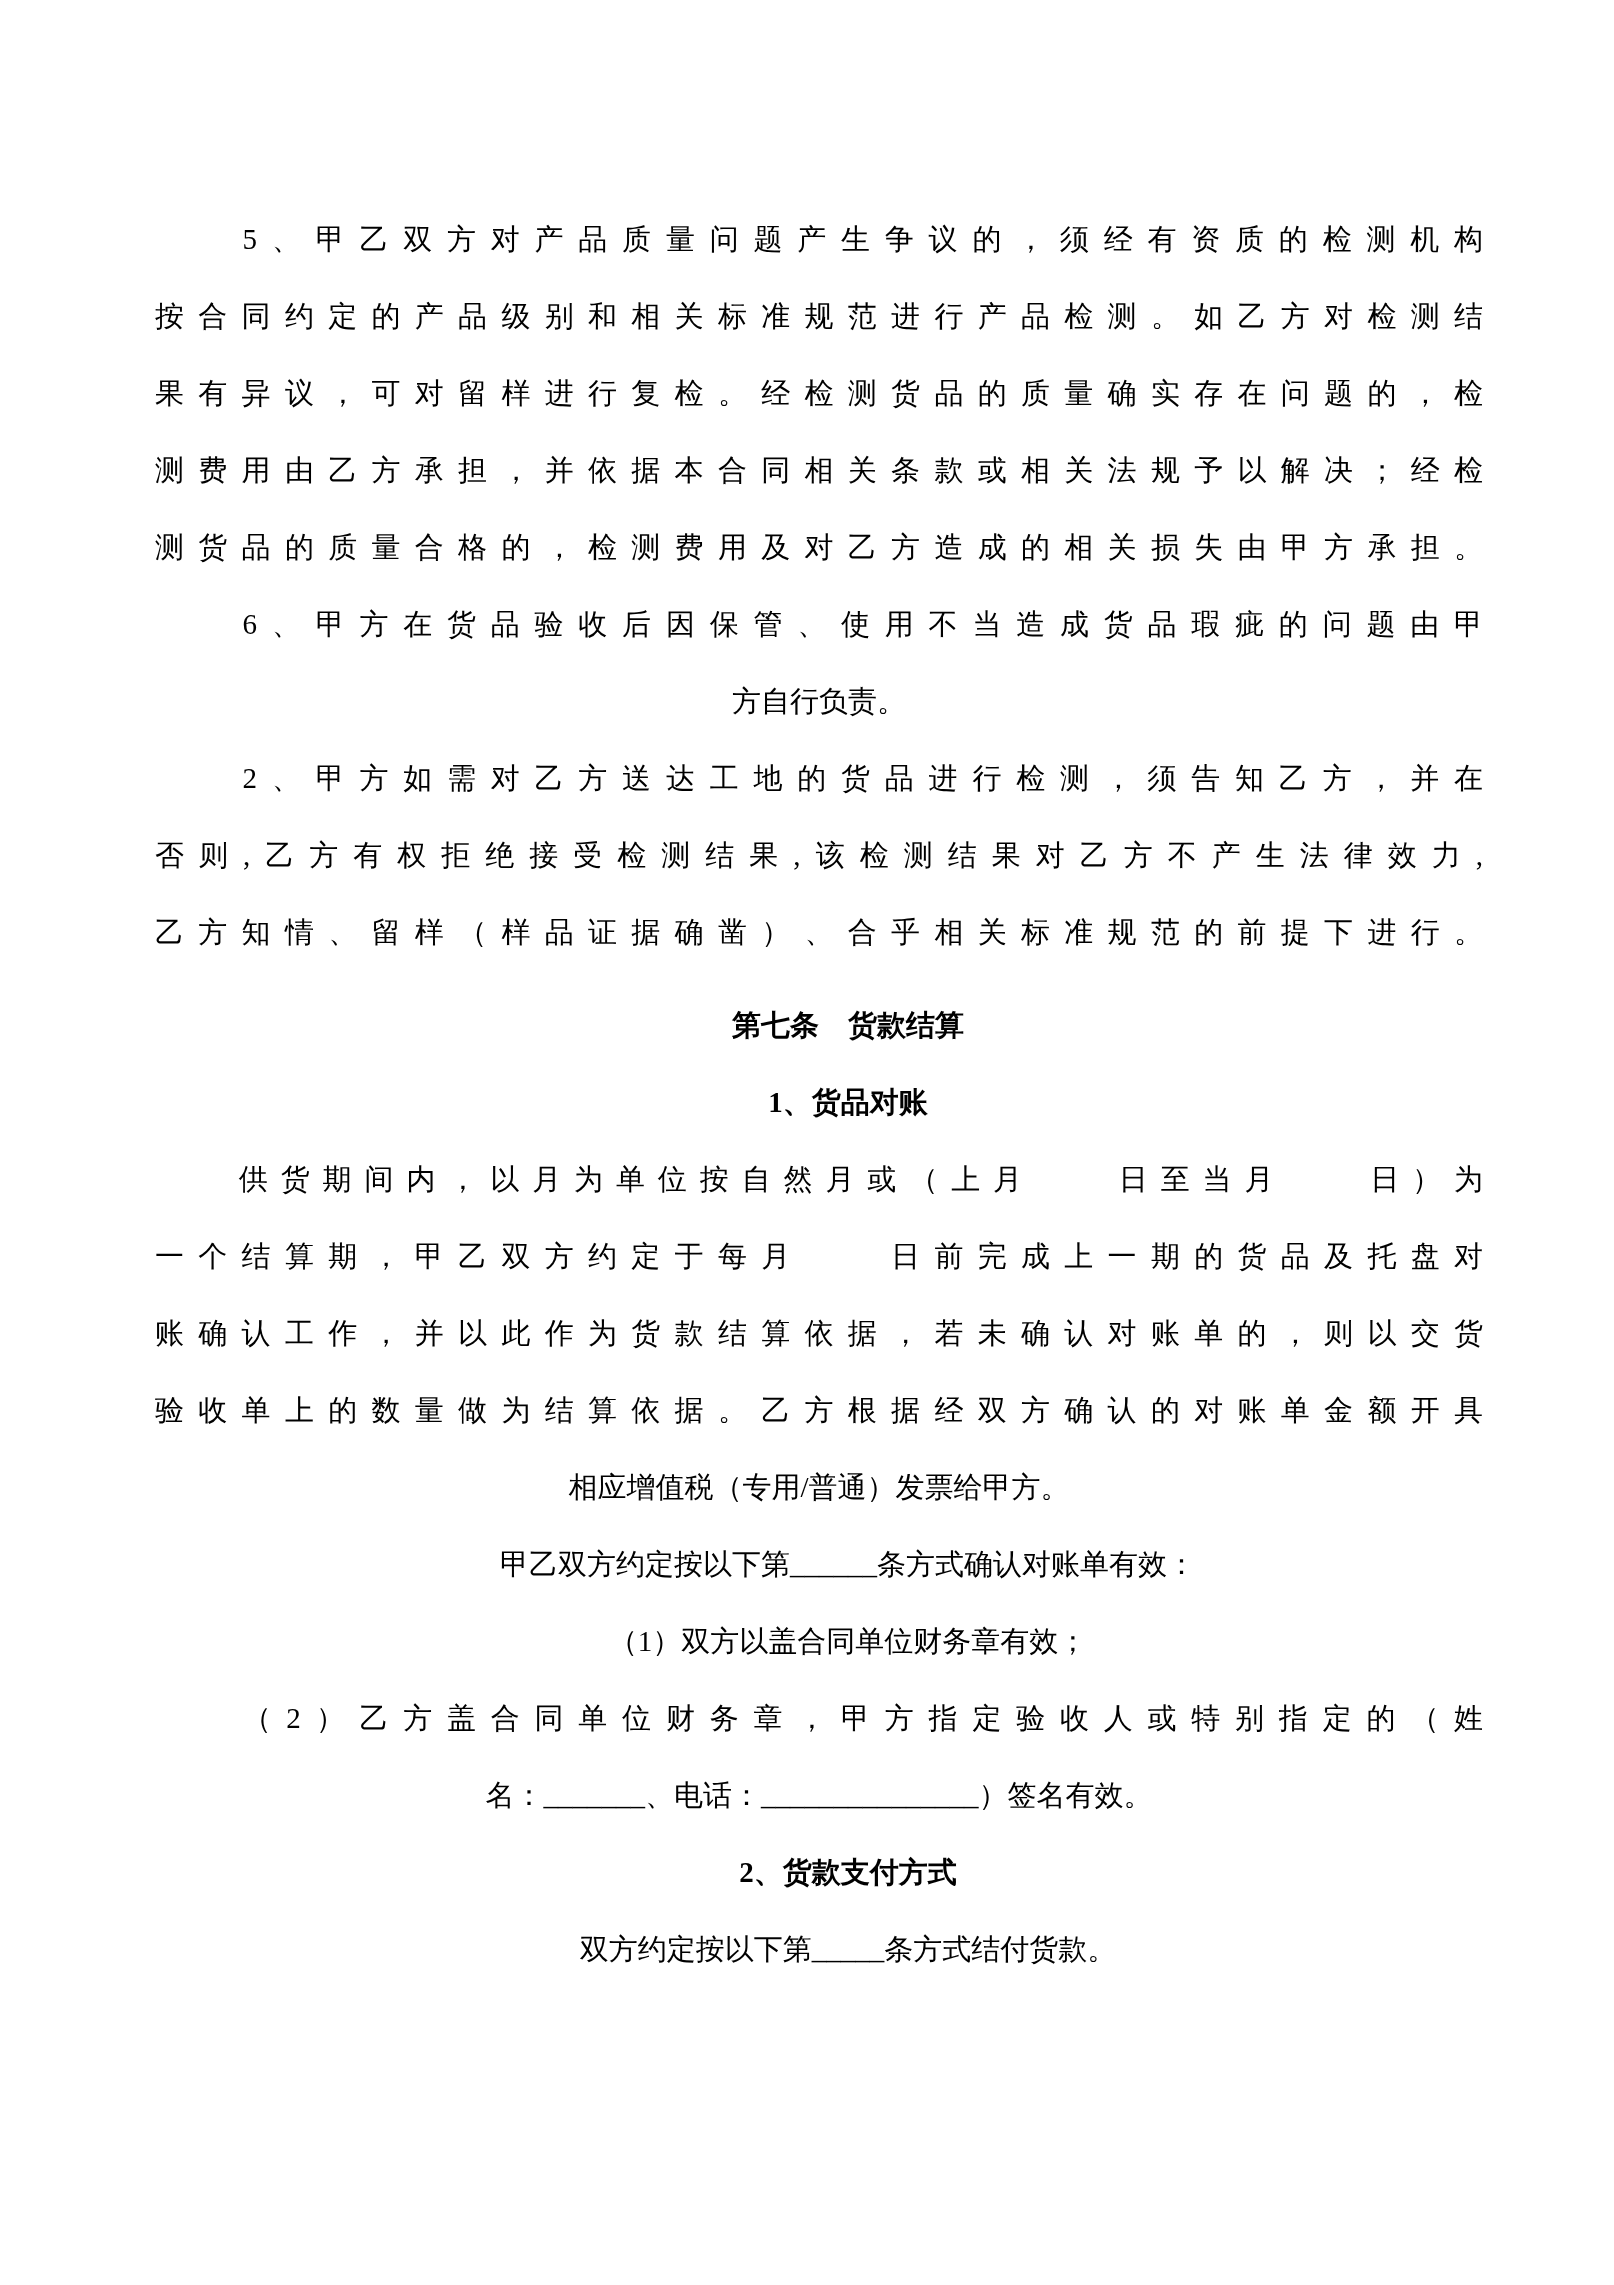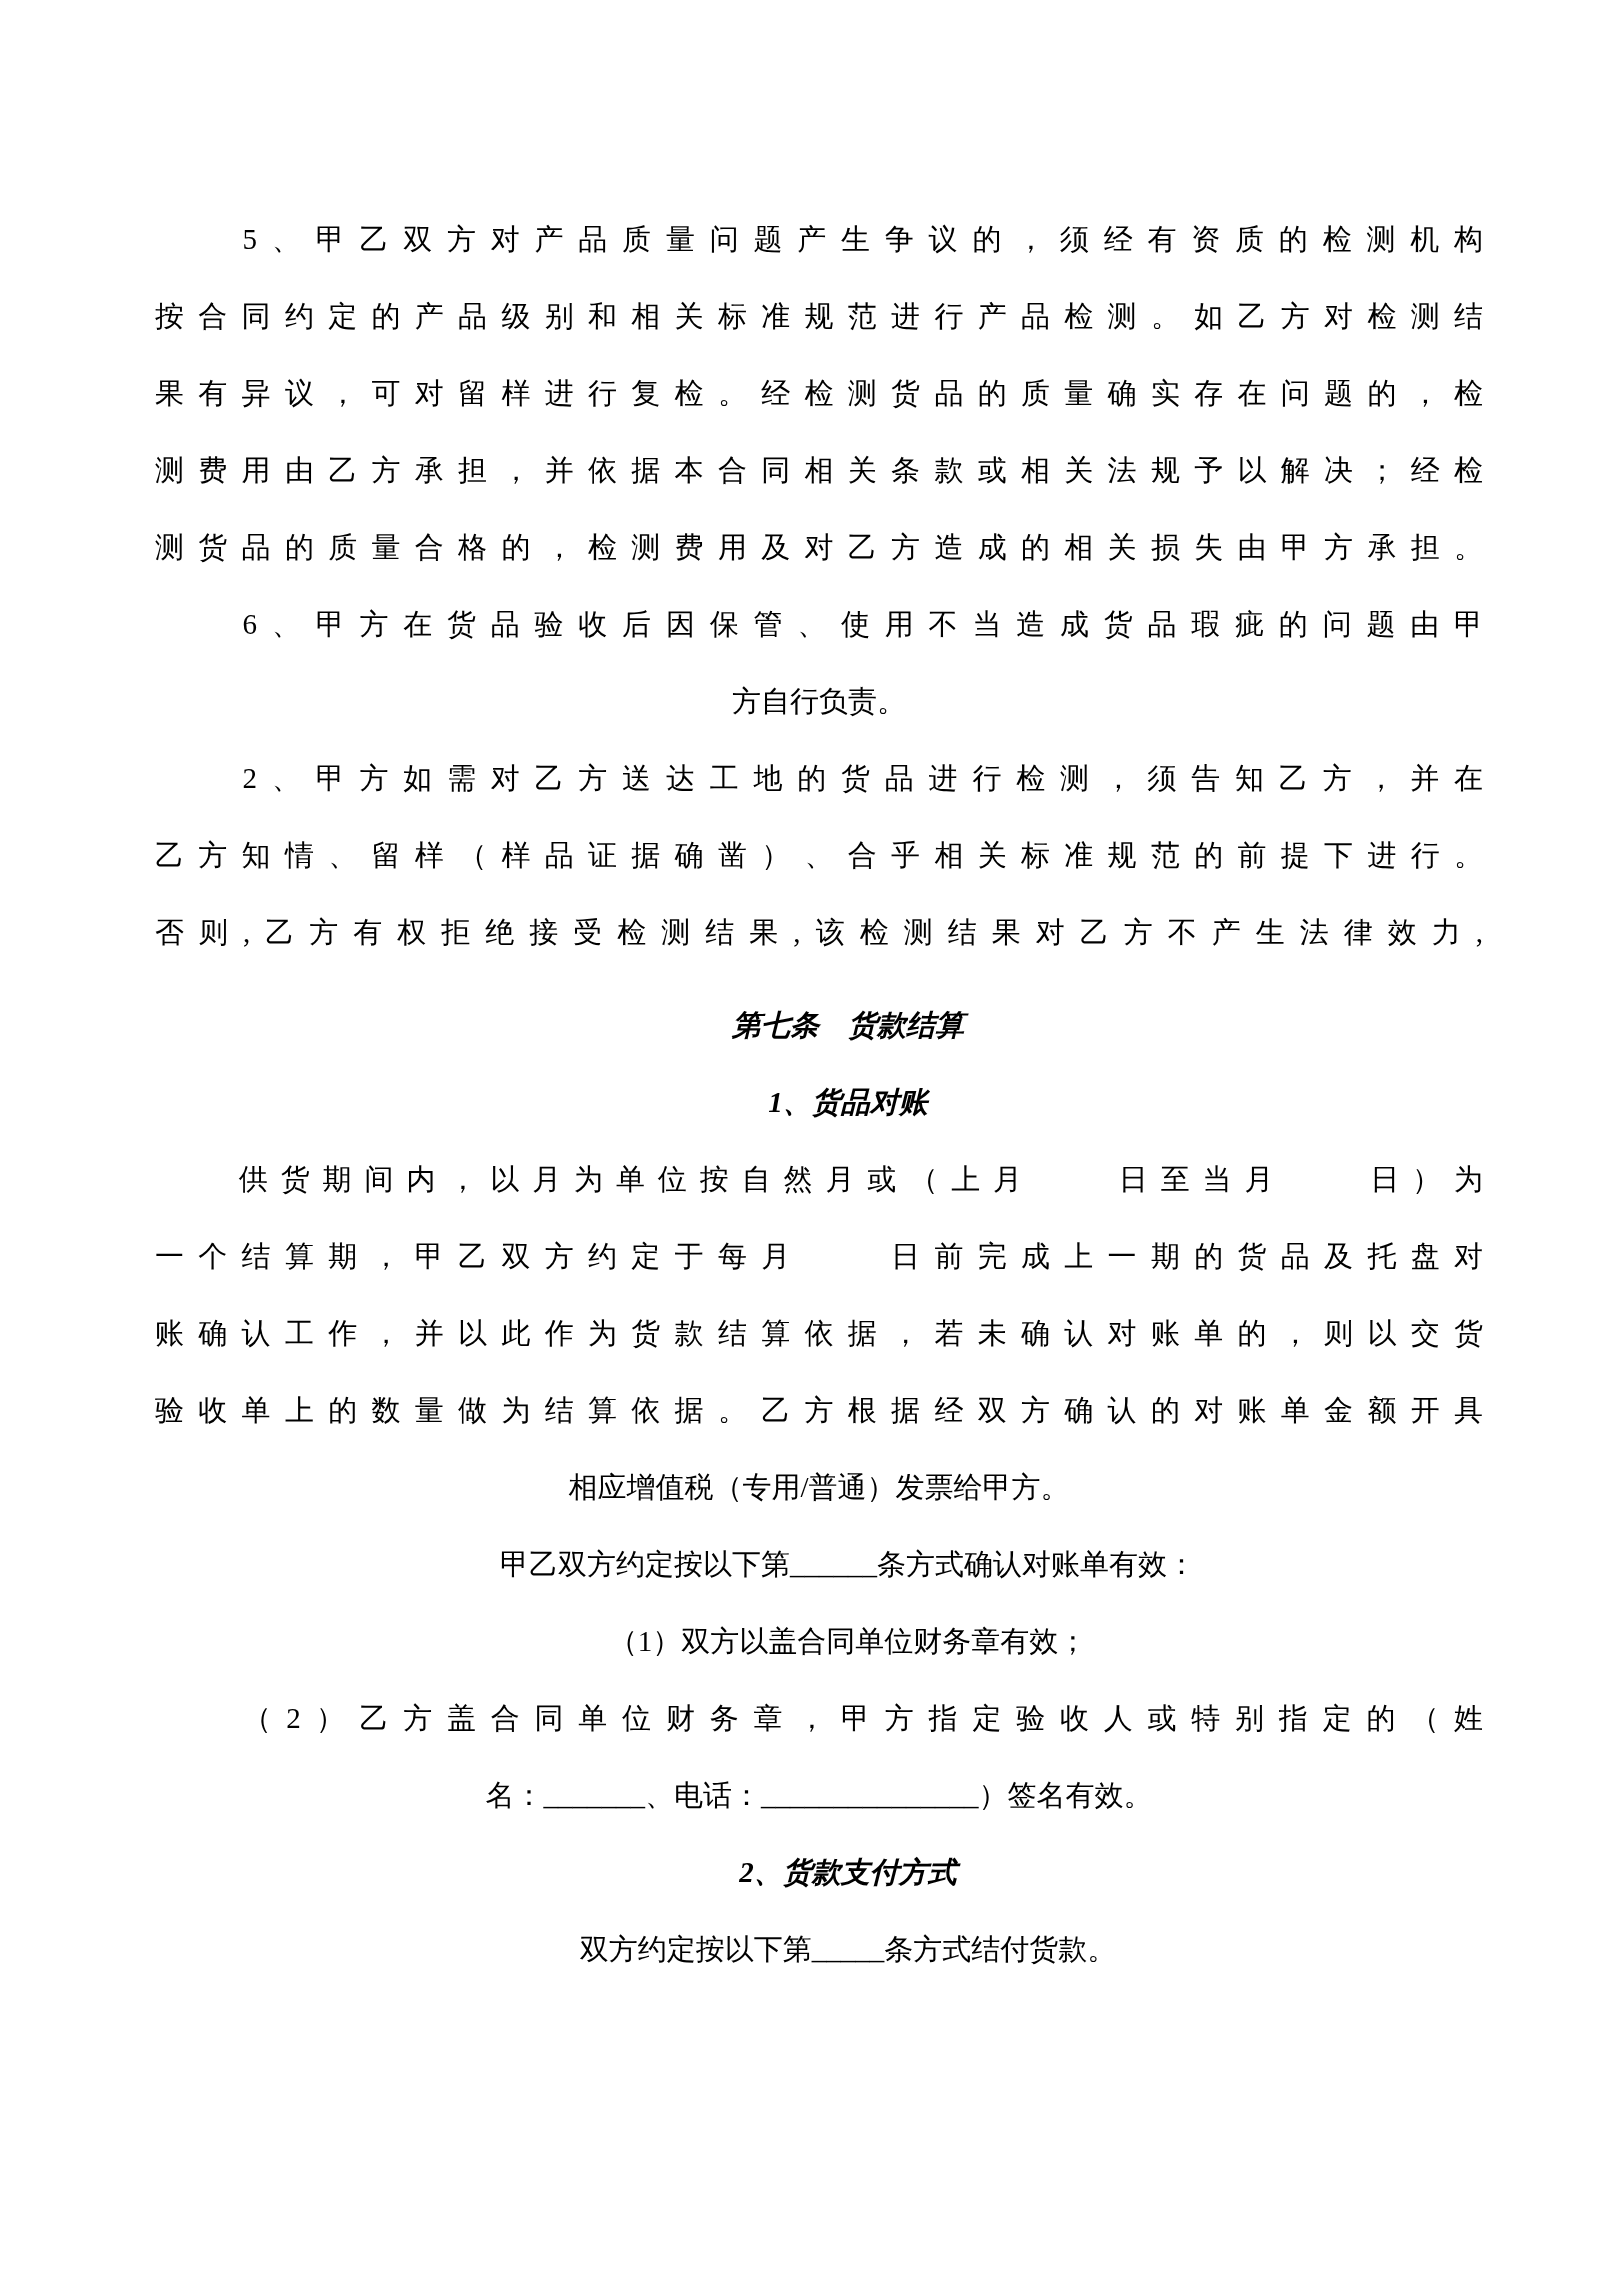--- a/index.html
+++ b/index.html
@@ -27,41 +27,40 @@
   .line {
     height: 77px;
     text-align: center;
   }
   .line.j {
     text-align: justify;
     text-align-last: justify;
   }
   .line.b {
     font-weight: bold;
-    font-style: italic;
   }
   .line.mt {
     margin-top: 16.3px;
   }
 </style>
 </head>
 <body>
 
 <div class="page">
   <div class="doc">
       <div class="line j">　　5、甲乙双方对产品质量问题产生争议的，须经有资质的检测机构</div>
       <div class="line j">按合同约定的产品级别和相关标准规范进行产品检测。如乙方对检测结</div>
       <div class="line j">果有异议，可对留样进行复检。经检测货品的质量确实存在问题的，检</div>
       <div class="line j">测费用由乙方承担，并依据本合同相关条款或相关法规予以解决；经检</div>
       <div class="line j">测货品的质量合格的，检测费用及对乙方造成的相关损失由甲方承担。</div>
       <div class="line j">　　6、甲方在货品验收后因保管、使用不当造成货品瑕疵的问题由甲</div>
       <div class="line">方自行负责。</div>
       <div class="line j">　　2、甲方如需对乙方送达工地的货品进行检测，须告知乙方，并在</div>
+      <div class="line j">否则,乙方有权拒绝接受检测结果,该检测结果对乙方不产生法律效力,</div>
       <div class="line j">乙方知情、留样（样品证据确凿）、合乎相关标准规范的前提下进行。</div>
-      <div class="line j">否则,乙方有权拒绝接受检测结果,该检测结果对乙方不产生法律效力,</div>
       <div class="line b mt">　　第七条　货款结算</div>
       <div class="line b">　　1、货品对账</div>
       <div class="line j">　　供货期间内，以月为单位按自然月或（上月　　日至当月　　日）为</div>
       <div class="line j">一个结算期，甲乙双方约定于每月　　日前完成上一期的货品及托盘对</div>
       <div class="line j">账确认工作，并以此作为货款结算依据，若未确认对账单的，则以交货</div>
       <div class="line j">验收单上的数量做为结算依据。乙方根据经双方确认的对账单金额开具</div>
       <div class="line">相应增值税（专用/普通）发票给甲方。</div>
       <div class="line">　　甲乙双方约定按以下第______条方式确认对账单有效：</div>
       <div class="line">　　（1）双方以盖合同单位财务章有效；</div>
       <div class="line j">　　（2）乙方盖合同单位财务章，甲方指定验收人或特别指定的（姓</div>

